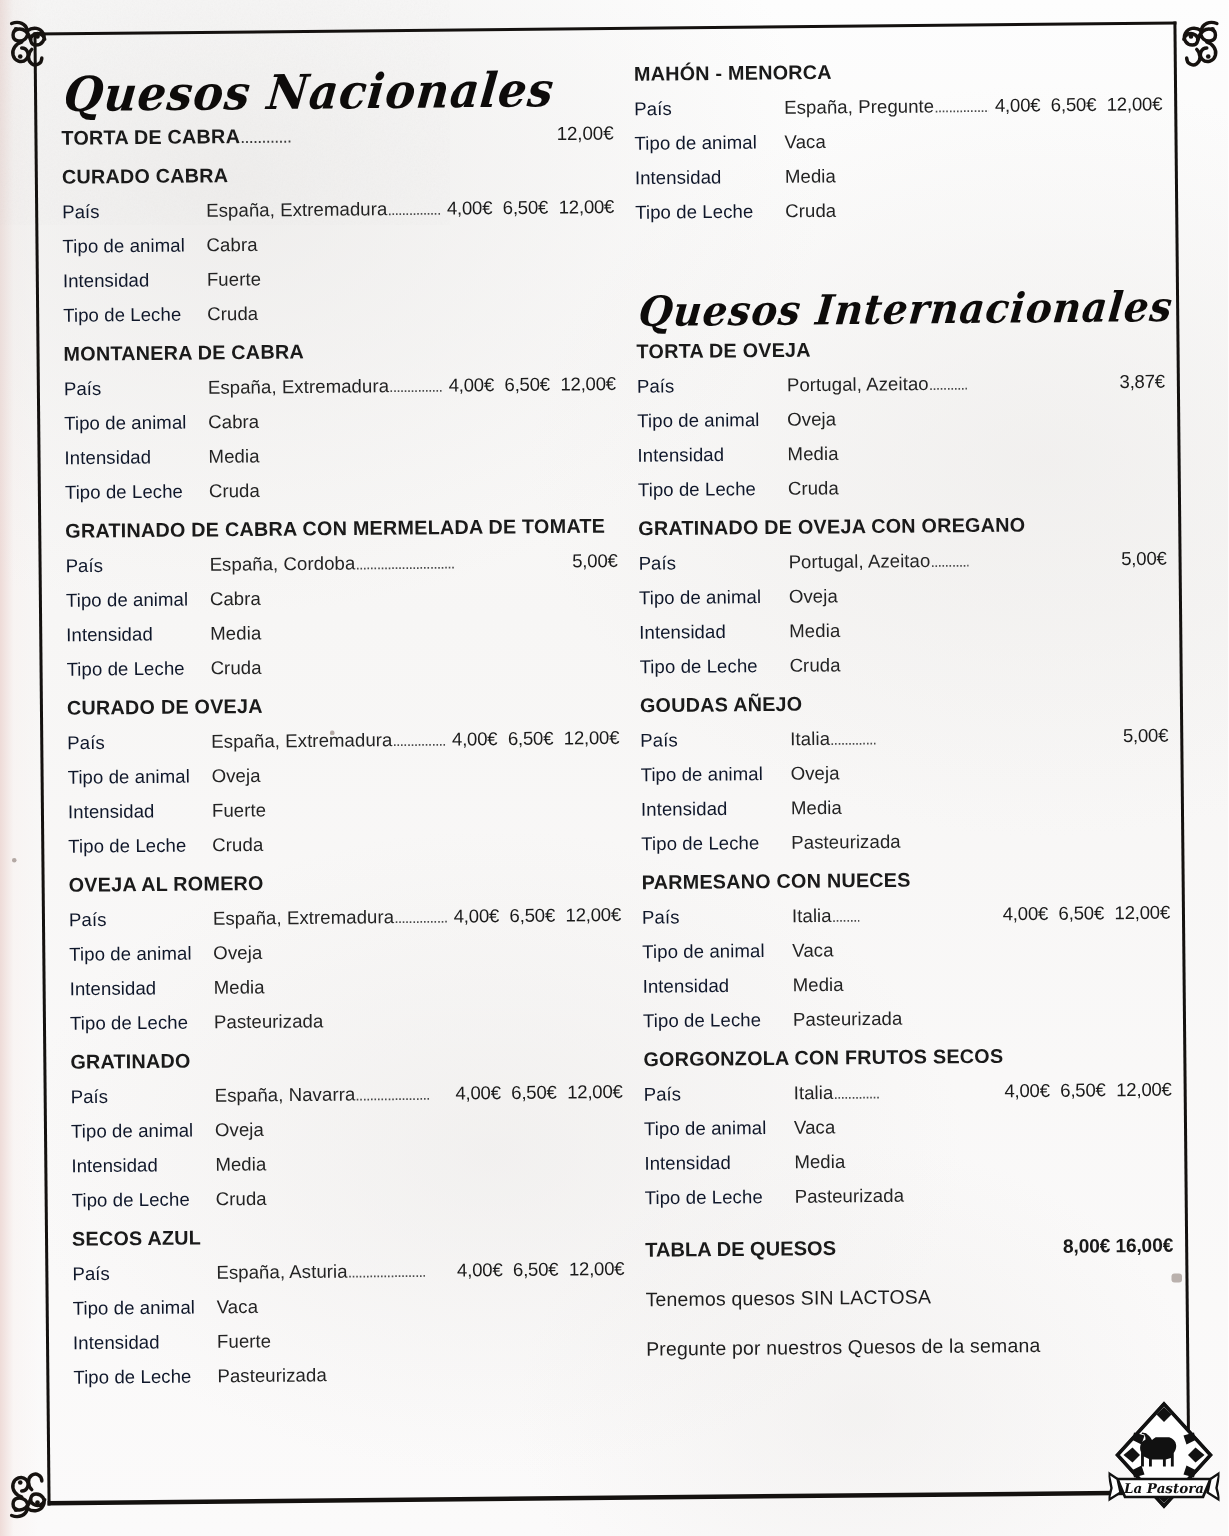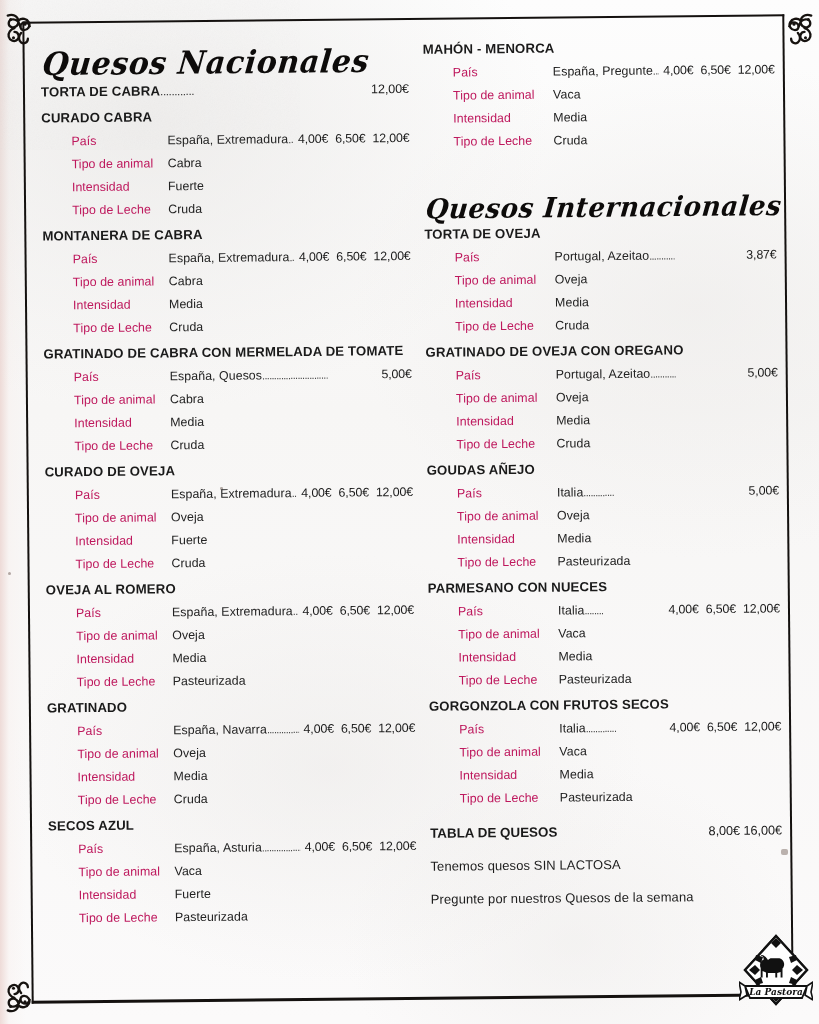--- a/index.html
+++ b/index.html
@@ -113,21 +113,21 @@
   }
 
   .attr {
     display: flex;
     align-items: baseline;
     font-size: 12.4px;
     letter-spacing: .05px;
     margin-top: 9px;
     white-space: nowrap;
   }
-  .attr .k { width: 96px; flex: 0 0 96px; color: #be185d; margin-left: 30px; }
+  .attr .k { width: 96px; flex: 0 0 96px; color: #0f172a; }
   .attr .v { color: #232323; }
   .attr .dots {
     font-size: 11px;
     letter-spacing: -.7px;
     color: #4a4a4a;
     overflow: hidden;
     white-space: nowrap;
   }
   .attr .sp { flex: 1 1 auto; min-width: 4px; }
   .attr .prices {
@@ -152,21 +152,21 @@
     color: #1d1d1d;
   }
   .tabla {
     display: flex;
     align-items: baseline;
     font-weight: 700;
     font-size: 13.4px;
     margin-top: 20px;
   }
   .tabla .sp { flex: 1 1 auto; }
-  .tabla .pr { font-weight: 400; font-size: 12.8px; letter-spacing: -.1px; }
+  .tabla .pr { font-weight: 700; font-size: 12.8px; letter-spacing: -.1px; }
 
   
   #logo {
     position: absolute;
     right: 6px;
     bottom: 12px;
     width: 74px;
     height: 80px;
   }
   #logo svg { width: 100%; height: 100%; display: block; }
@@ -308,21 +308,21 @@
             <span class="v">Cruda</span>
             <span class="sp"></span>
           </div>
         </div>
         <div class="cheese">
           <div class="cheese-head">
             <span class="nm">GRATINADO DE CABRA CON MERMELADA DE TOMATE</span>
           </div>
           <div class="attr">
             <span class="k">País</span>
-            <span class="v">España, Quesos</span>
+            <span class="v">España, Cordoba</span>
             <span class="dots">............................</span>
             <span class="sp"></span>
             <span class="prices">
               <span>5,00€</span>
             </span>
           </div>
           <div class="attr">
             <span class="k">Tipo de animal</span>
             <span class="v">Cabra</span>
             <span class="sp"></span>

